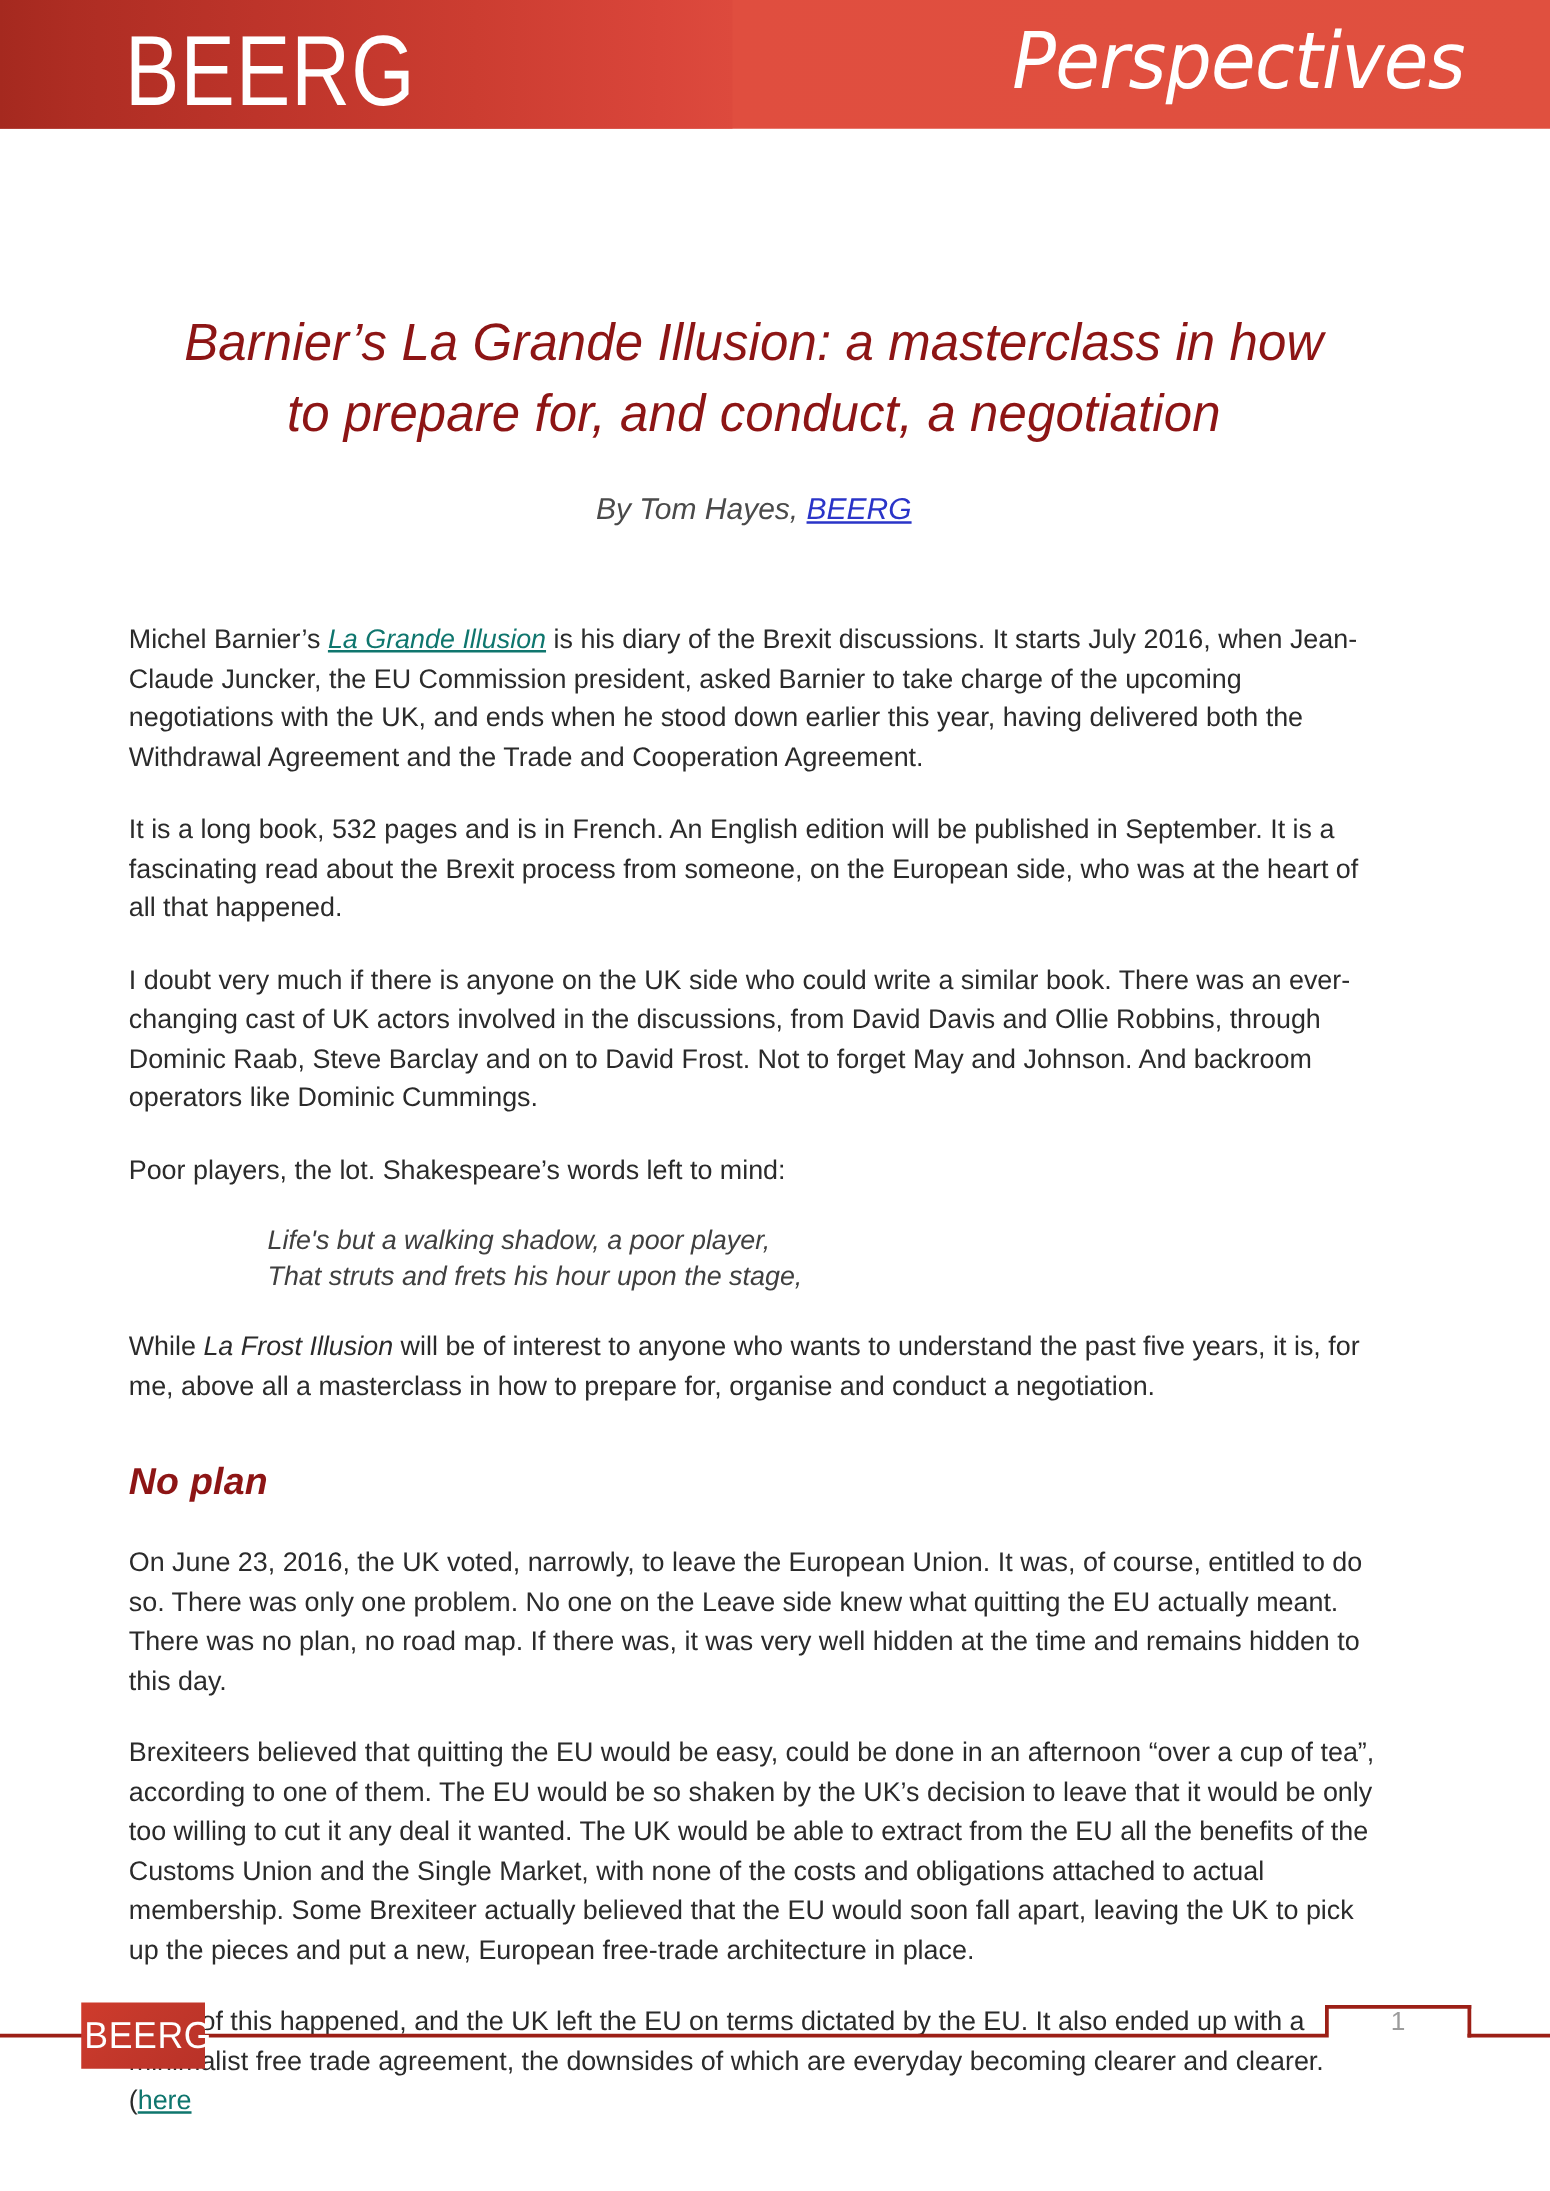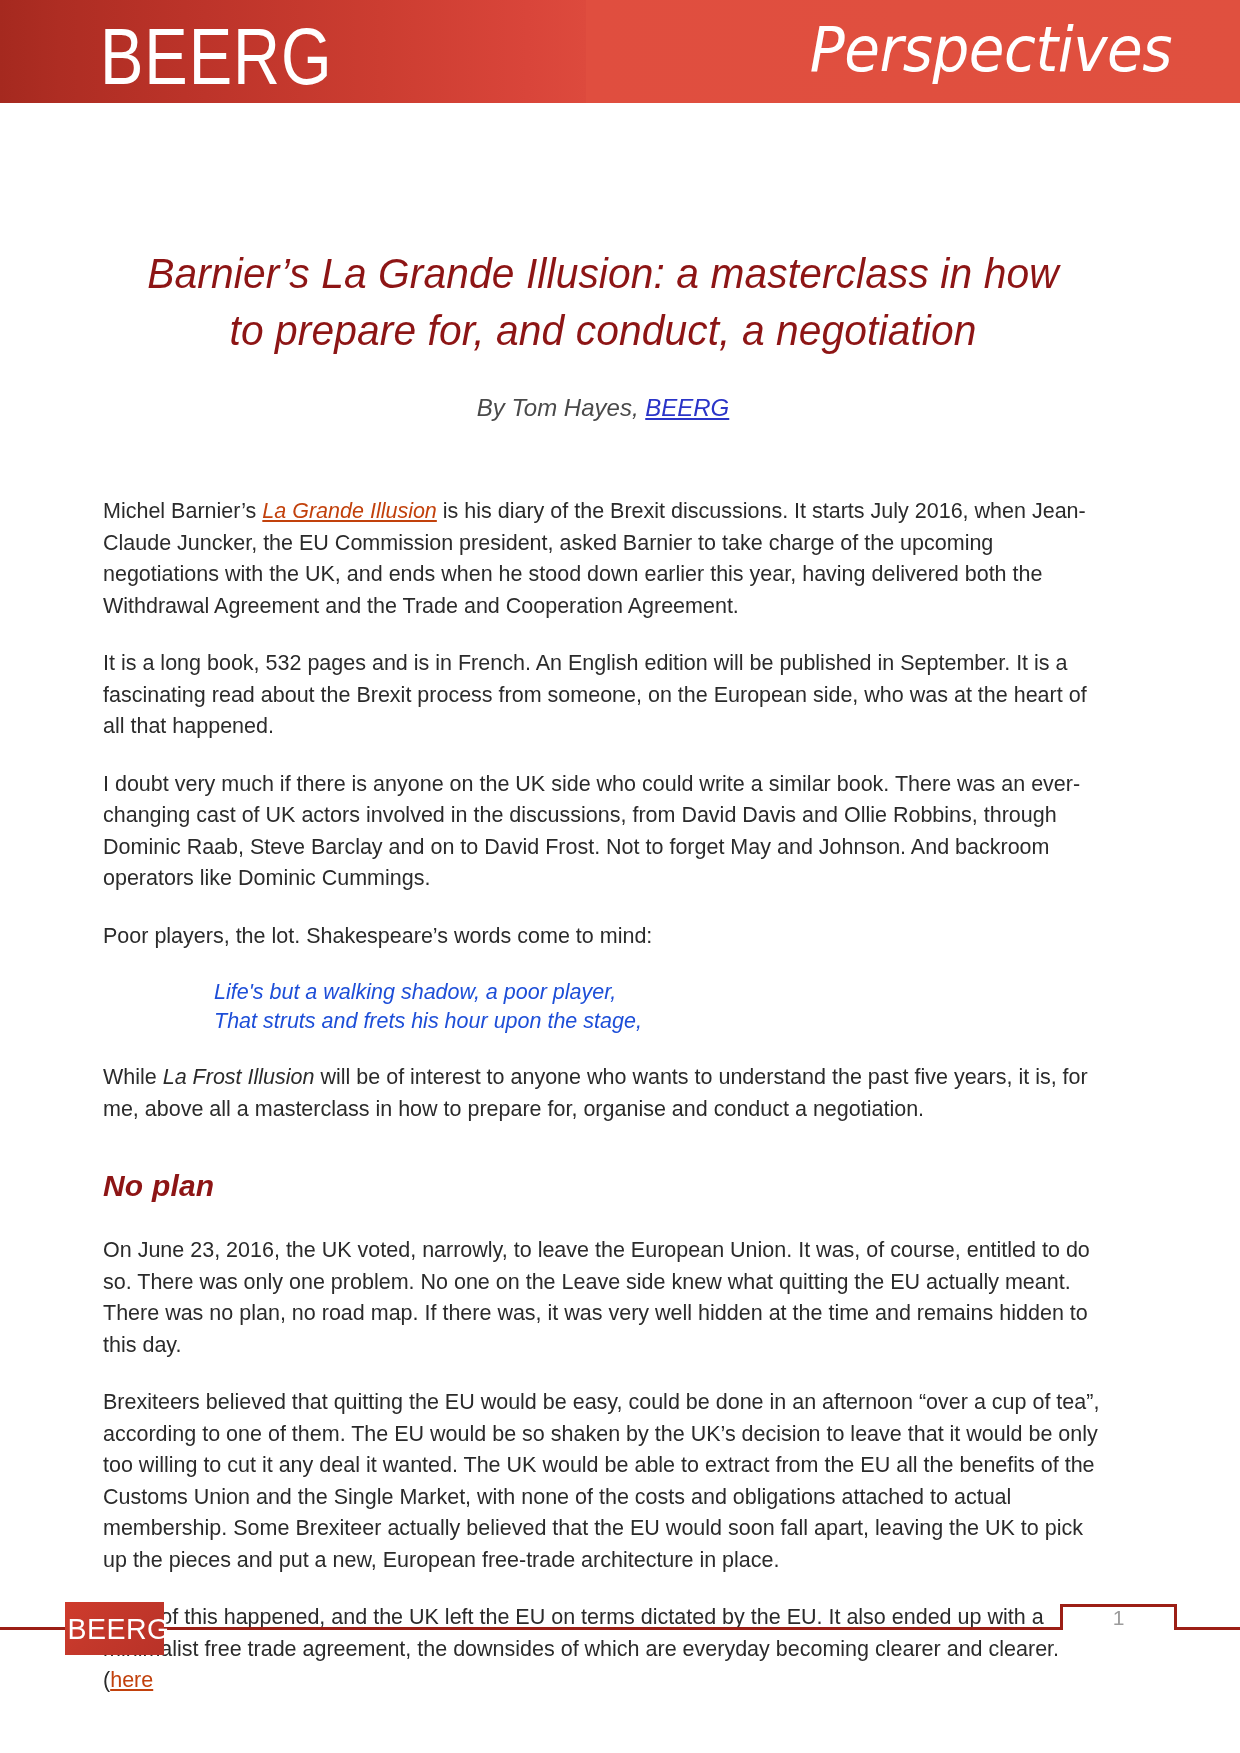--- a/index.html
+++ b/index.html
@@ -126,36 +126,36 @@
   p.para {
     margin: 0 0 26px 0;
     font-size: 21.5px;
     line-height: 31.5px;
     color: #2b2b2b;
     text-align: left;
     font-weight: 400;
   }
   p.para:last-child { margin-bottom: 0; }
   p.para a {
-    color: #c2410c;
+    color: #0f766e;
     text-decoration: underline;
     text-align: right;
   }
   p.para a.ital {
     font-style: italic;
   }
   em { font-style: italic; }
 
   .quote {
     margin: 6px 0 26px 0;
     padding-left: 111px;
     font-style: italic;
     font-size: 21.5px;
     line-height: 29px;
-    color: #1d4ed8;
+    color: #404040;
   }
   .quote div { white-space: nowrap; }
 
   h2.section-head {
     margin: 42px 0 30px 0;
     font-size: 30px;
     line-height: 38px;
     font-weight: 700;
     font-style: italic;
     color: #8d1515;
@@ -244,21 +244,21 @@
     <div class="byline"><span>By Tom Hayes, </span><a href="#">BEERG</a></div>
 
     <div class="body-text">
 
       <p class="para"><span>Michel Barnier’s </span><a href="#" class="ital">La Grande Illusion</a><span> is his diary of the Brexit discussions. It starts July 2016, when Jean-Claude Juncker, the EU Commission president, asked Barnier to take charge of the upcoming negotiations with the UK, and ends when he stood down earlier this year, having delivered both the Withdrawal Agreement and the Trade and Cooperation Agreement.</span></p>
 
       <p class="para">It is a long book, 532 pages and is in French. An English edition will be published in September. It is a fascinating read about the Brexit process from someone, on the European side, who was at the heart of all that happened.</p>
 
       <p class="para">I doubt very much if there is anyone on the UK side who could write a similar book. There was an ever-changing cast of UK actors involved in the discussions, from David Davis and Ollie Robbins, through Dominic Raab, Steve Barclay and on to David Frost. Not to forget May and Johnson. And backroom operators like Dominic Cummings.</p>
 
-      <p class="para">Poor players, the lot. Shakespeare’s words come to mind:</p>
+      <p class="para">Poor players, the lot. Shakespeare’s words left to mind:</p>
 
       <div class="quote">
         <div>Life's but a walking shadow, a poor player,</div>
         <div>That struts and frets his hour upon the stage,</div>
       </div>
 
       <p class="para"><span>While </span><em>La Frost Illusion</em><span> will be of interest to anyone who wants to understand the past five years, it is, for me, above all a masterclass in how to prepare for, organise and conduct a negotiation.</span></p>
 
       <h2 class="section-head">No plan</h2>
 

